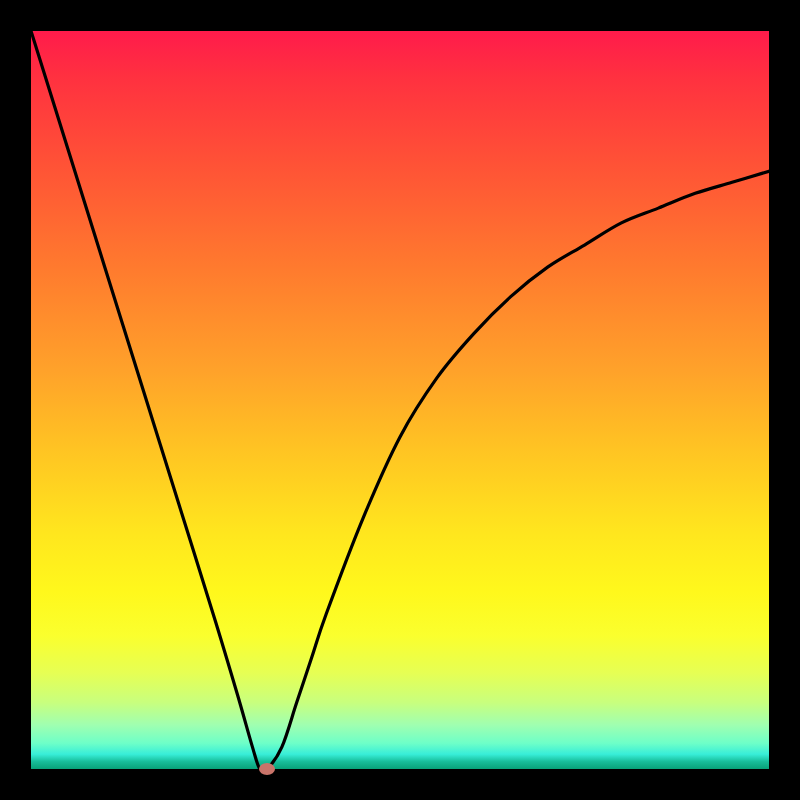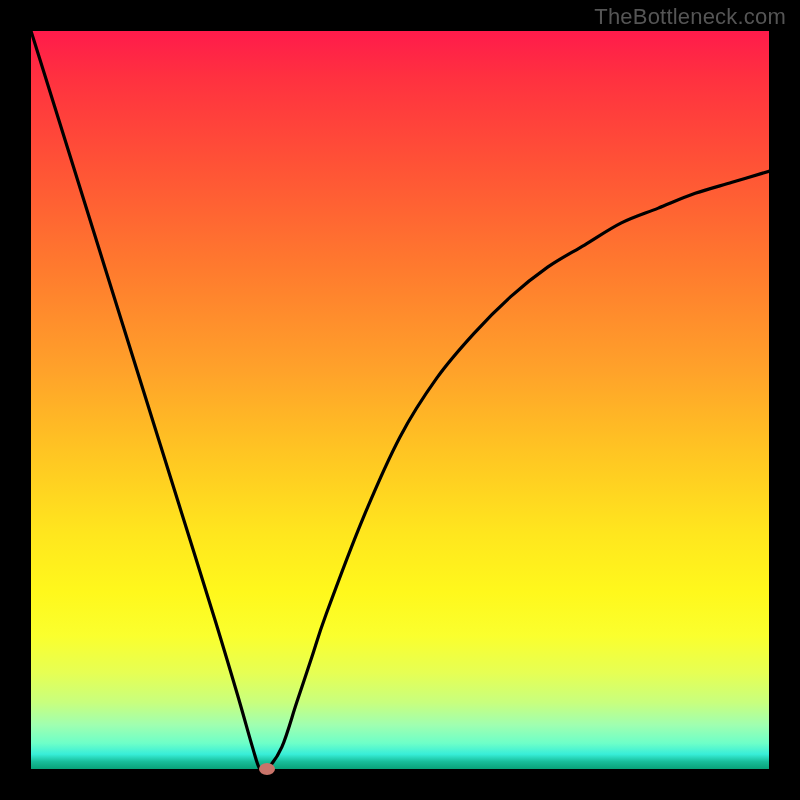--- a/index.html
+++ b/index.html
@@ -66,20 +66,19 @@
     background: #c9746a;
     border-radius: 50%;
     transform: translate(-50%, -50%);
     z-index: 5;
   }
 </style>
 </head>
 <body>
 
 <div class="outer">
-  <div class="watermark">TheBottleneck.com</div>
   <div class="plot-area">
     <svg viewBox="0 0 738 738" preserveAspectRatio="none">
       <path id="curve-path" fill="none" stroke="#000" stroke-width="3.2" stroke-linecap="round" stroke-linejoin="round" d="M 0.00 0.00 C 6.15 19.68, 24.60 78.72, 36.90 118.08 C 49.20 157.44, 61.50 196.80, 73.80 236.16 C 86.10 275.52, 98.40 314.88, 110.70 354.24 C 123.00 393.60, 135.30 432.96, 147.60 472.32 C 159.90 511.68, 174.66 558.42, 184.50 590.40 C 194.34 622.38, 200.49 643.29, 206.64 664.20 C 212.79 685.11, 217.71 703.56, 221.40 715.86 C 225.09 728.16, 226.32 734.31, 228.78 738.00 C 231.24 741.69, 232.47 741.69, 236.16 738.00 C 239.85 734.31, 246.00 726.93, 250.92 715.86 C 255.84 704.79, 260.76 686.34, 265.68 671.58 C 270.60 656.82, 275.52 642.06, 280.44 627.30 C 285.36 612.54, 286.59 606.39, 295.20 583.02 C 303.81 559.65, 319.80 516.60, 332.10 487.08 C 344.40 457.56, 356.70 429.27, 369.00 405.90 C 381.30 382.53, 393.60 364.08, 405.90 346.86 C 418.20 329.64, 430.50 316.11, 442.80 302.58 C 455.10 289.05, 467.40 276.75, 479.70 265.68 C 492.00 254.61, 504.30 244.77, 516.60 236.16 C 528.90 227.55, 541.20 221.40, 553.50 214.02 C 565.80 206.64, 578.10 198.03, 590.40 191.88 C 602.70 185.73, 615.00 182.04, 627.30 177.12 C 639.60 172.20, 651.90 166.67, 664.20 162.36 C 676.50 158.06, 688.80 154.98, 701.10 151.29 C 713.40 147.60, 731.85 142.06, 738.00 140.22"></path>
     </svg>
     <div id="marker" class="marker" style="left: 236.16px; top: 738px; background: rgb(201, 116, 106);"></div>
   </div>
 </div>
 
 </body></html>

